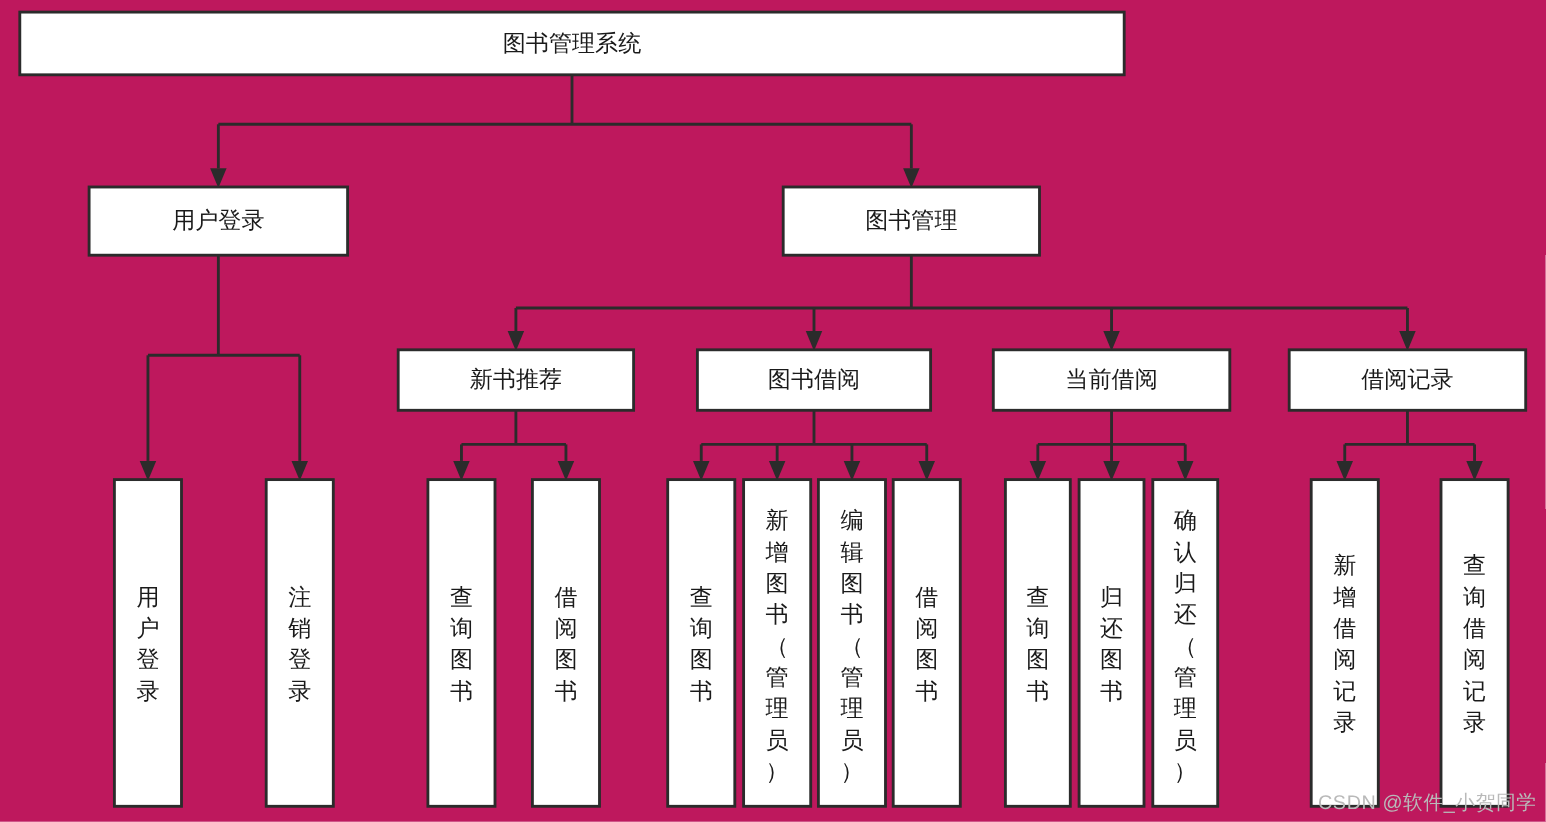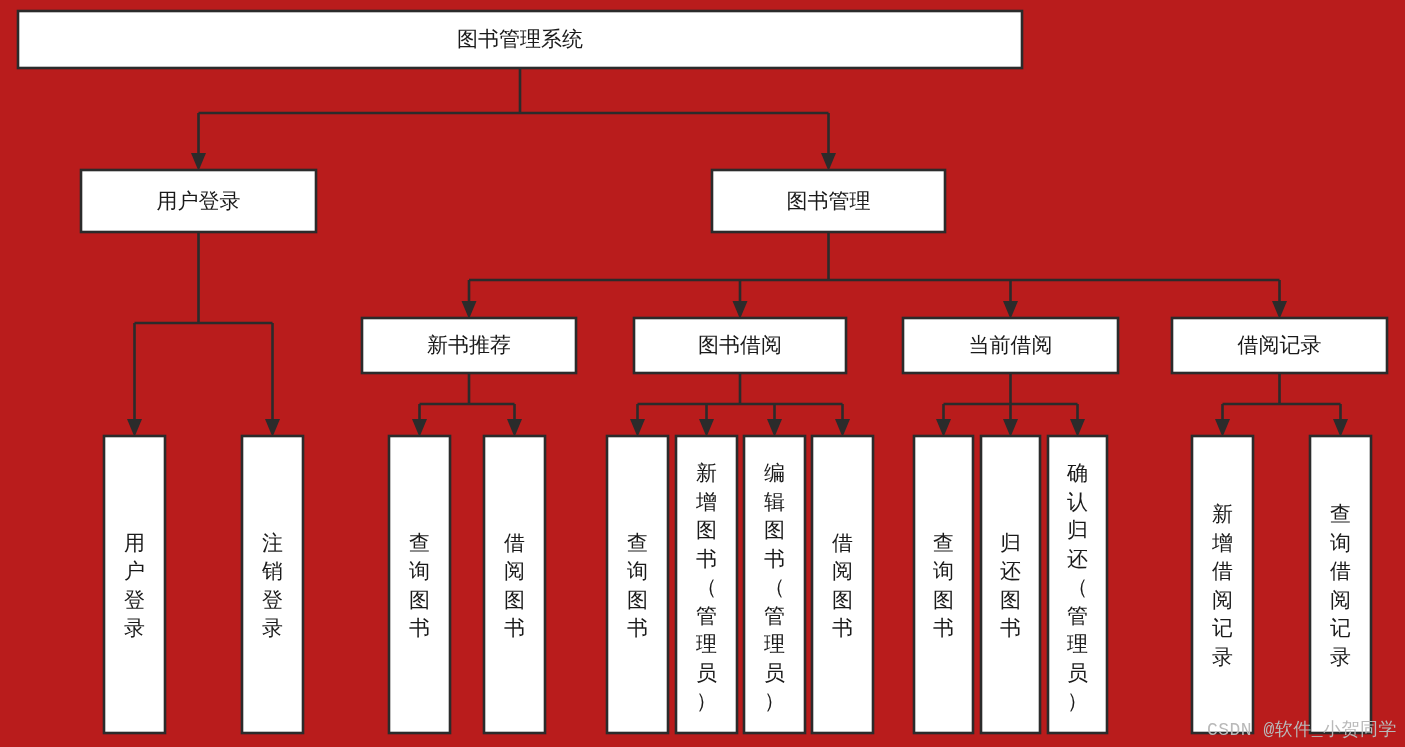--- a/index.html
+++ b/index.html
@@ -10,21 +10,21 @@
   body {
     width: 1405px;
     height: 747px;
     overflow: hidden;
     font-family: "Liberation Sans", "DejaVu Sans", sans-serif;
   }
   #diagram-root {
     position: relative;
     width: 1405px;
     height: 747px;
-    background: #b91c1c;
+    background: #be185d;
   }
   svg.flow {
     position: absolute;
     top: 0;
     left: 0;
     width: 1405px;
     height: 747px;
     display: block;
   }
   .node-rect {
@@ -52,21 +52,21 @@
   .node-label-v {
     font-family: "Liberation Sans", "DejaVu Sans", sans-serif;
     font-size: 21px;
     fill: #1a1a1a;
     text-anchor: middle;
   }
   .watermark {
     position: absolute;
     right: 8px;
     bottom: 6px;
-    font-family: Liberation Mono, monospace;
+    font-family: Liberation Sans, sans-serif;
     font-size: 18px;
     color: #b9b9b9;
     letter-spacing: 0.5px;
     white-space: nowrap;
     user-select: none;
   }
 </style>
 </head>
 <body>
 

